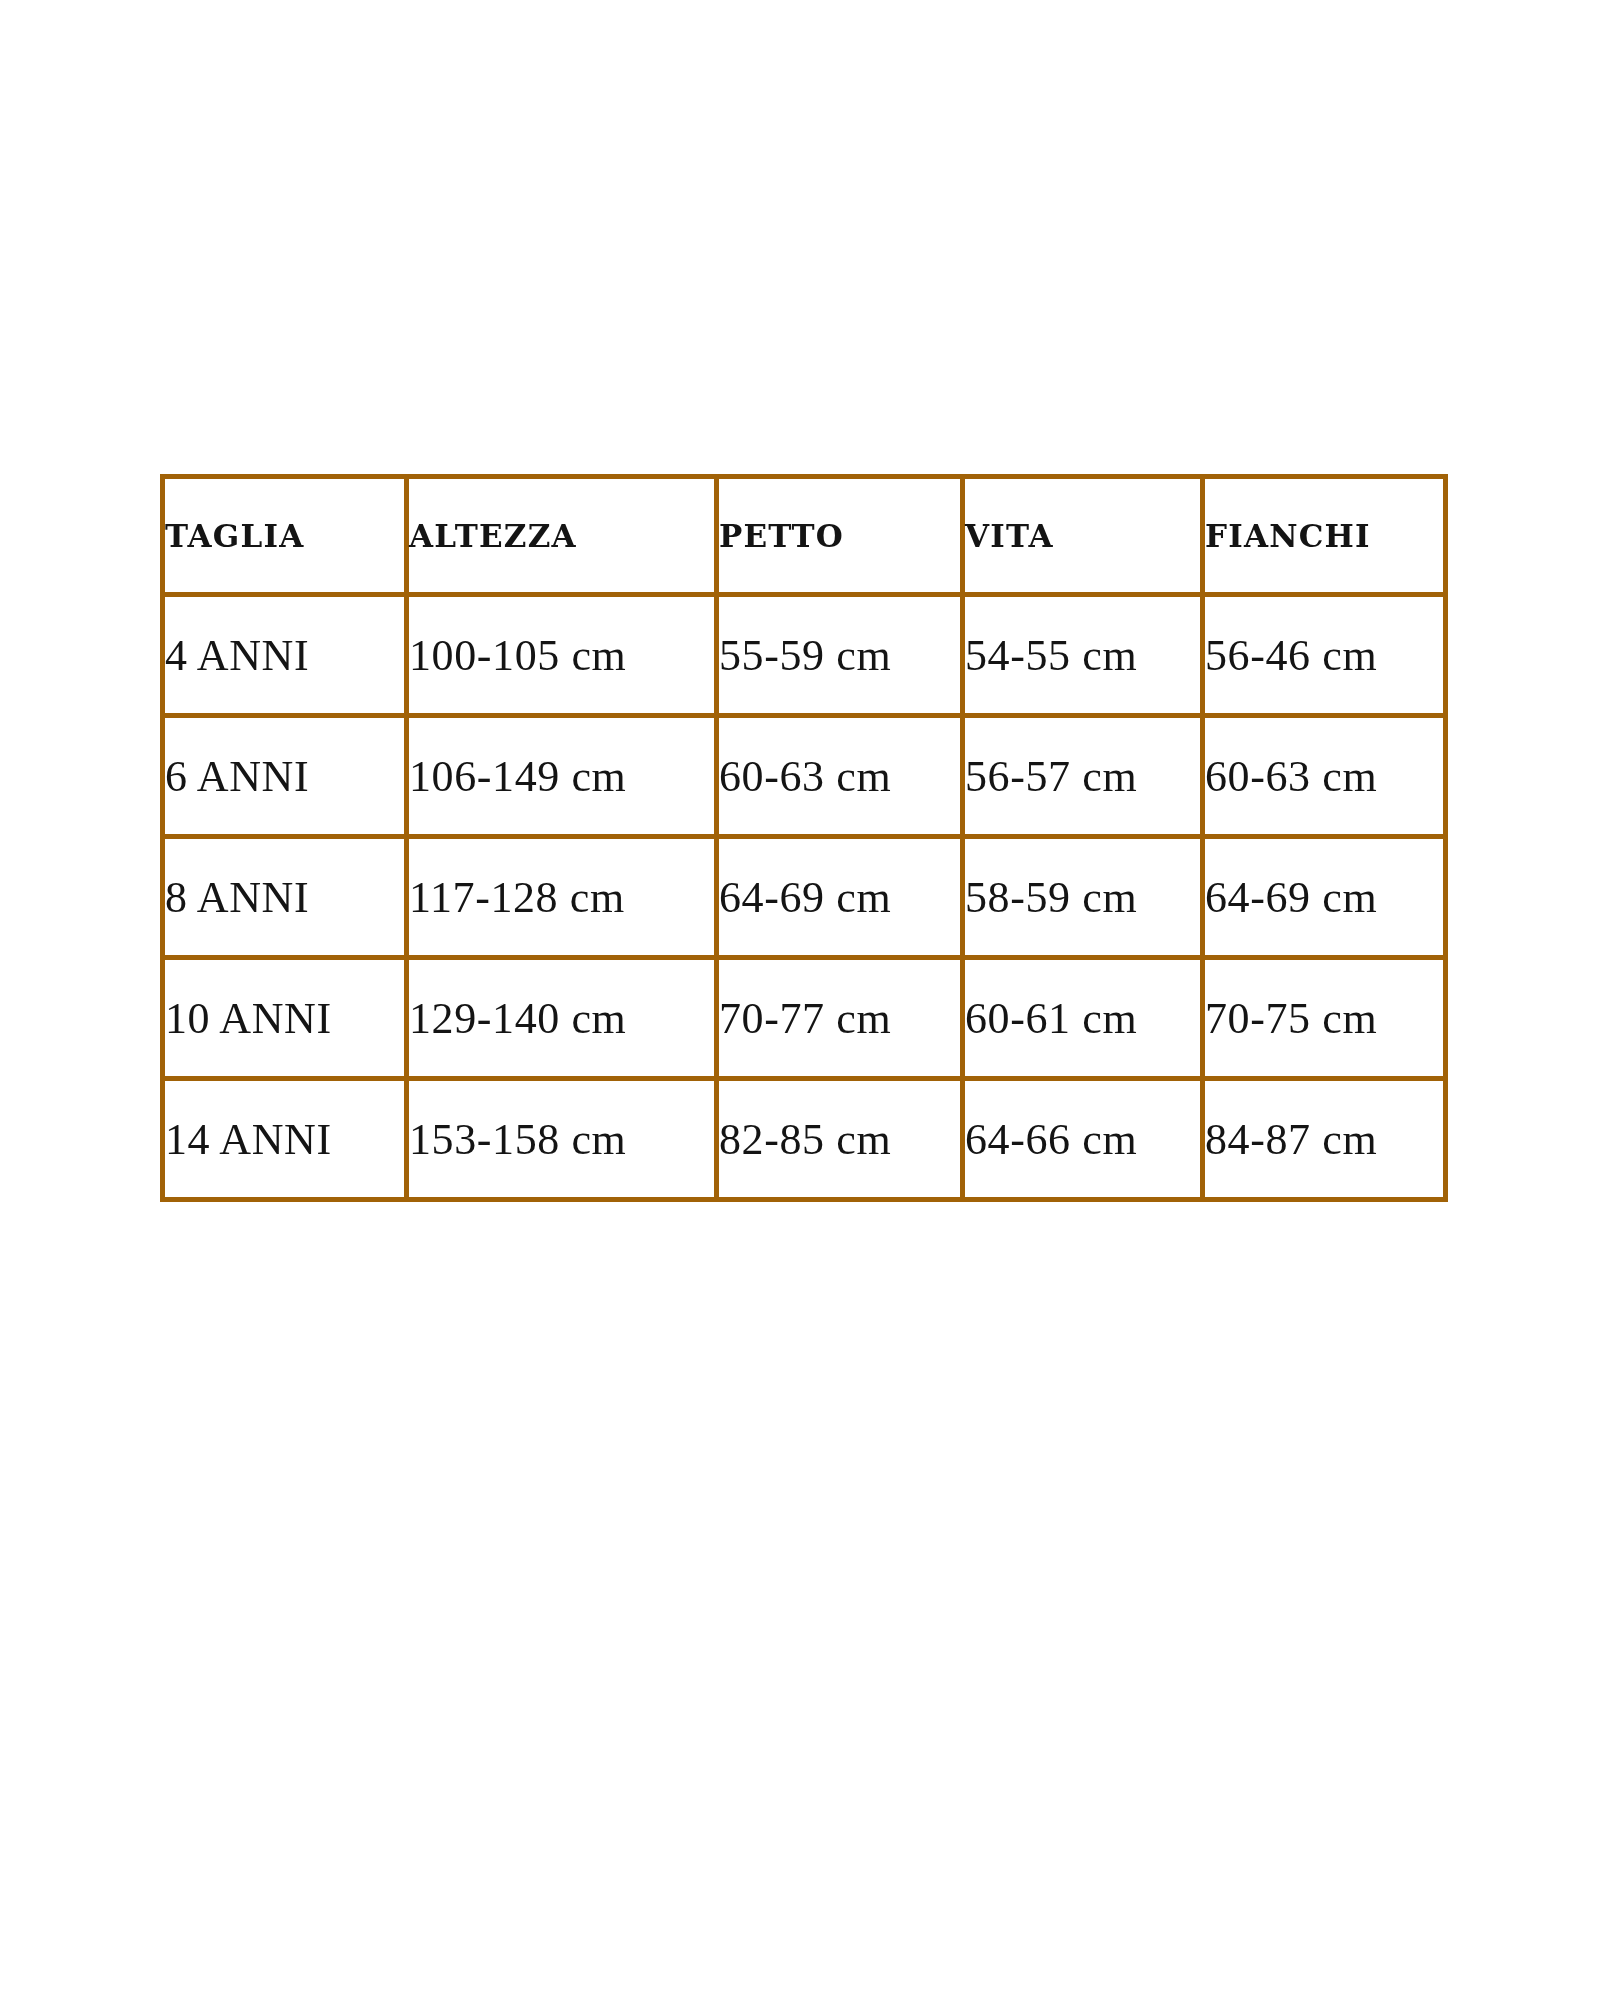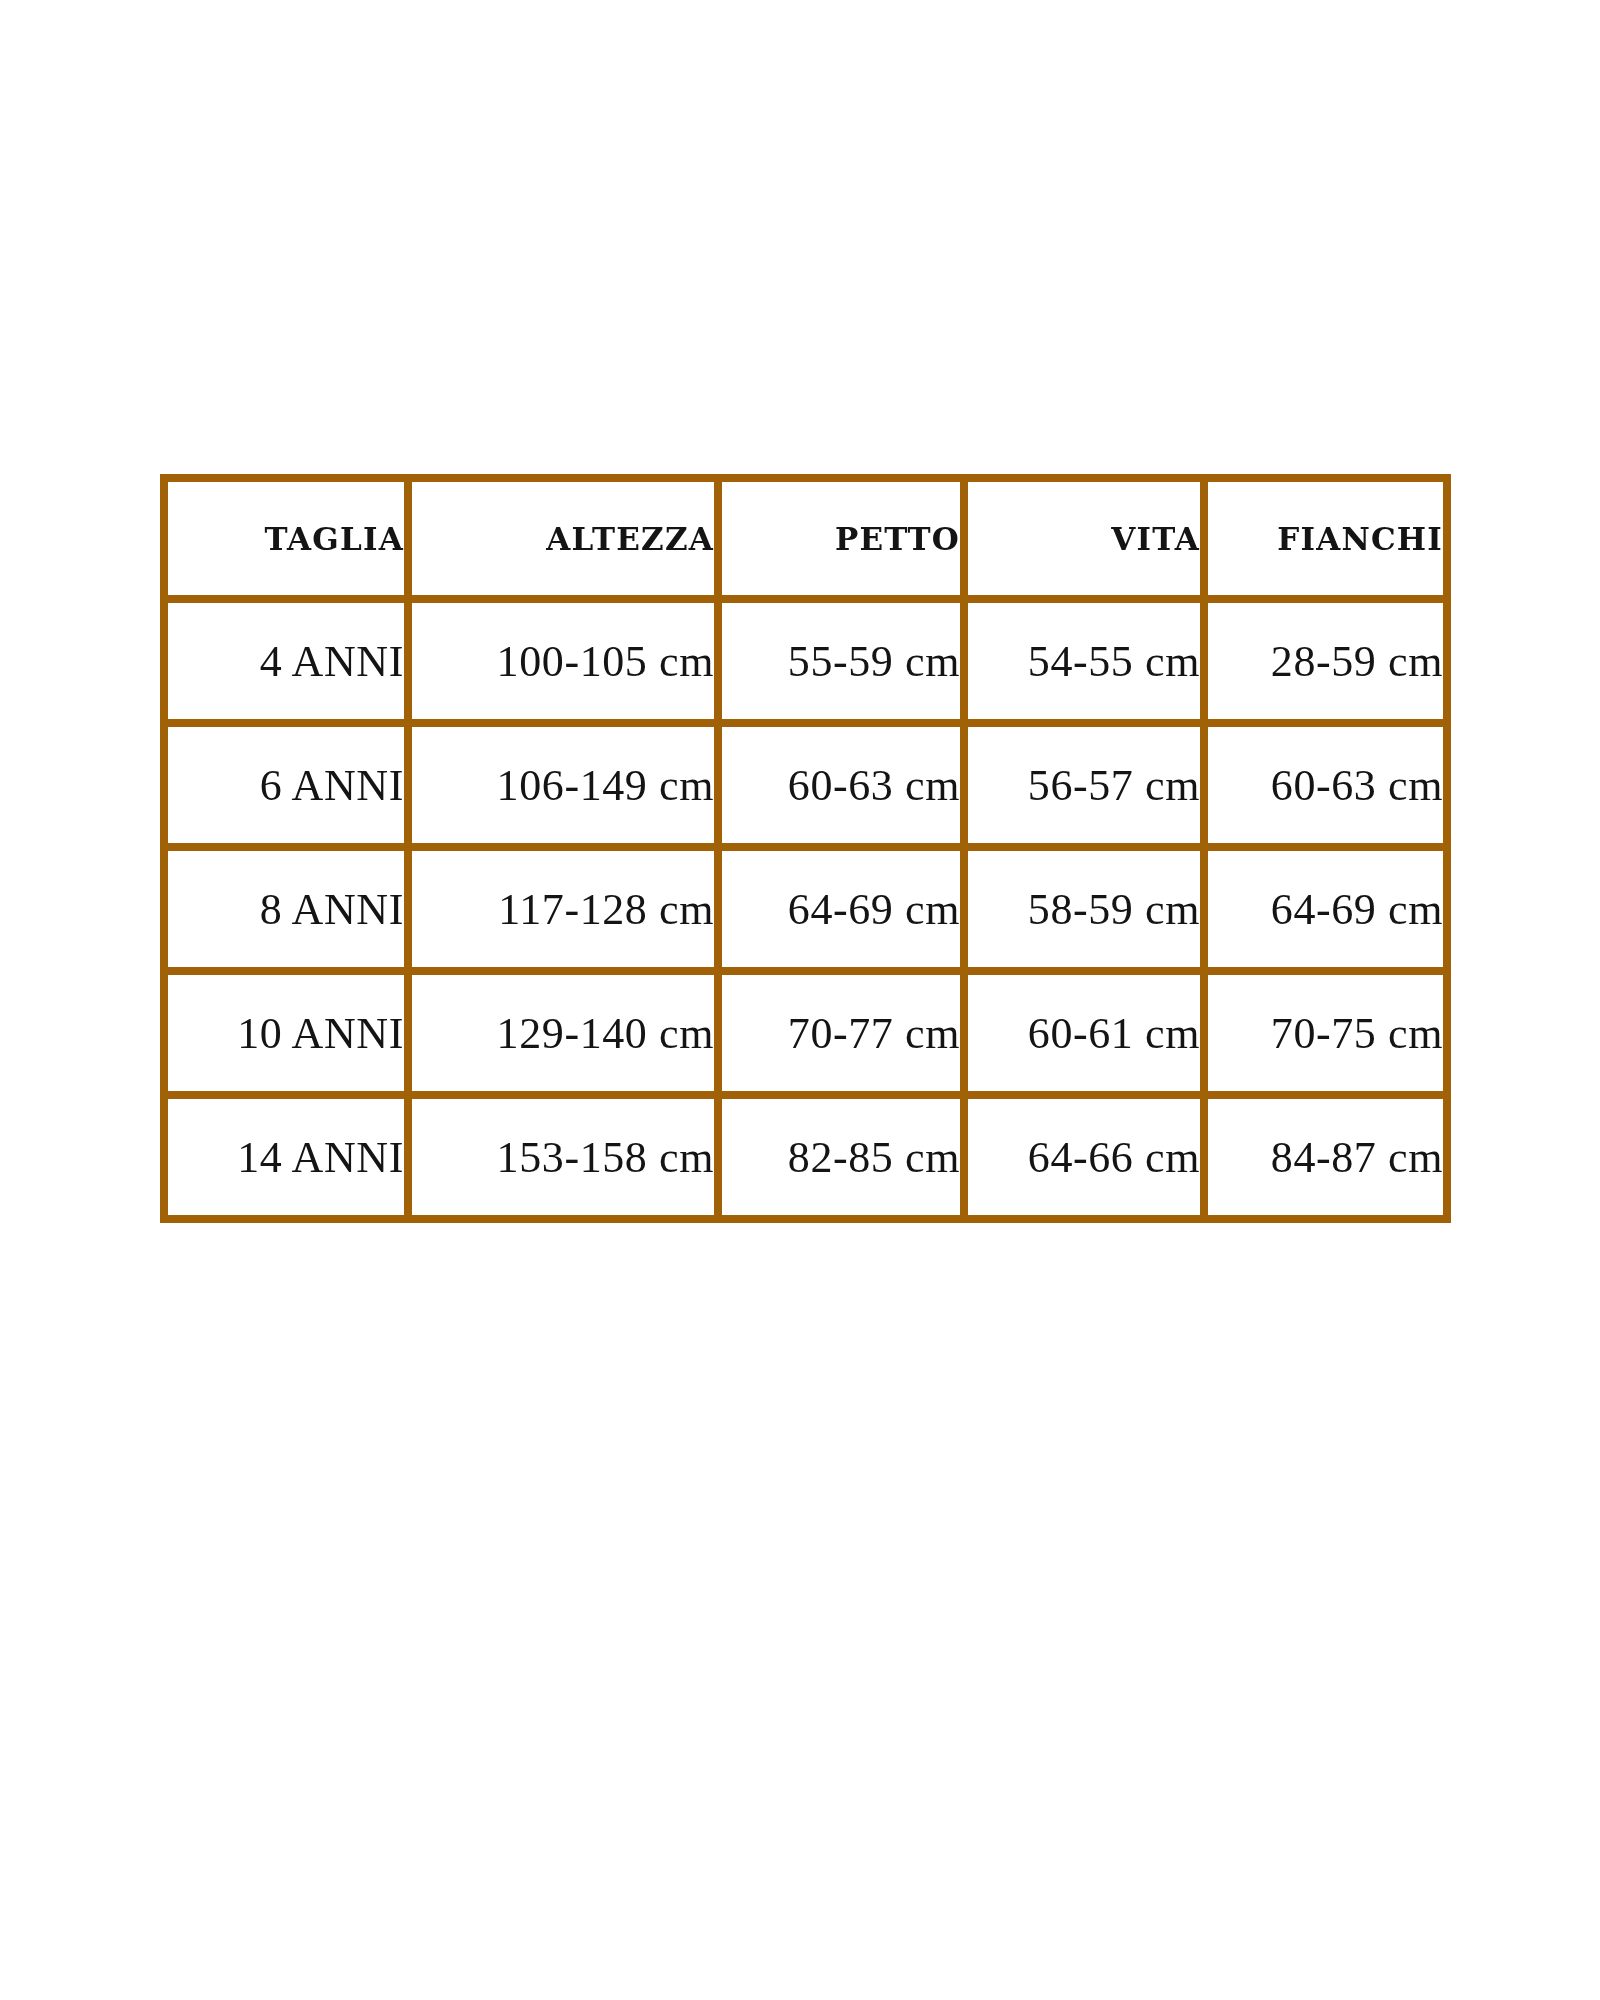--- a/index.html
+++ b/index.html
@@ -24,22 +24,22 @@
   }
 
   table.size-chart {
     border-collapse: collapse;
     width: 100%;
     table-layout: fixed;
   }
 
   table.size-chart td,
   table.size-chart th {
-    border: 8px solid #a16207;
-    text-align: right;
+    border: 5px solid #a16207;
+    text-align: left;
     vertical-align: middle;
     padding: 0;
     height: 116px;
   }
 
   table.size-chart thead th {
     font-family: "DejaVu Serif", serif;
     font-weight: bold;
     font-size: 31px;
     letter-spacing: 1.2px;
@@ -80,21 +80,21 @@
         <th>VITA</th>
         <th>FIANCHI</th>
       </tr>
     </thead>
     <tbody>
       <tr>
         <td>4 ANNI</td>
         <td>100-105 cm</td>
         <td>55-59 cm</td>
         <td>54-55 cm</td>
-        <td>28-59 cm</td>
+        <td>56-46 cm</td>
       </tr>
       <tr>
         <td>6 ANNI</td>
         <td>106-149 cm</td>
         <td>60-63 cm</td>
         <td>56-57 cm</td>
         <td>60-63 cm</td>
       </tr>
       <tr>
         <td>8 ANNI</td>

